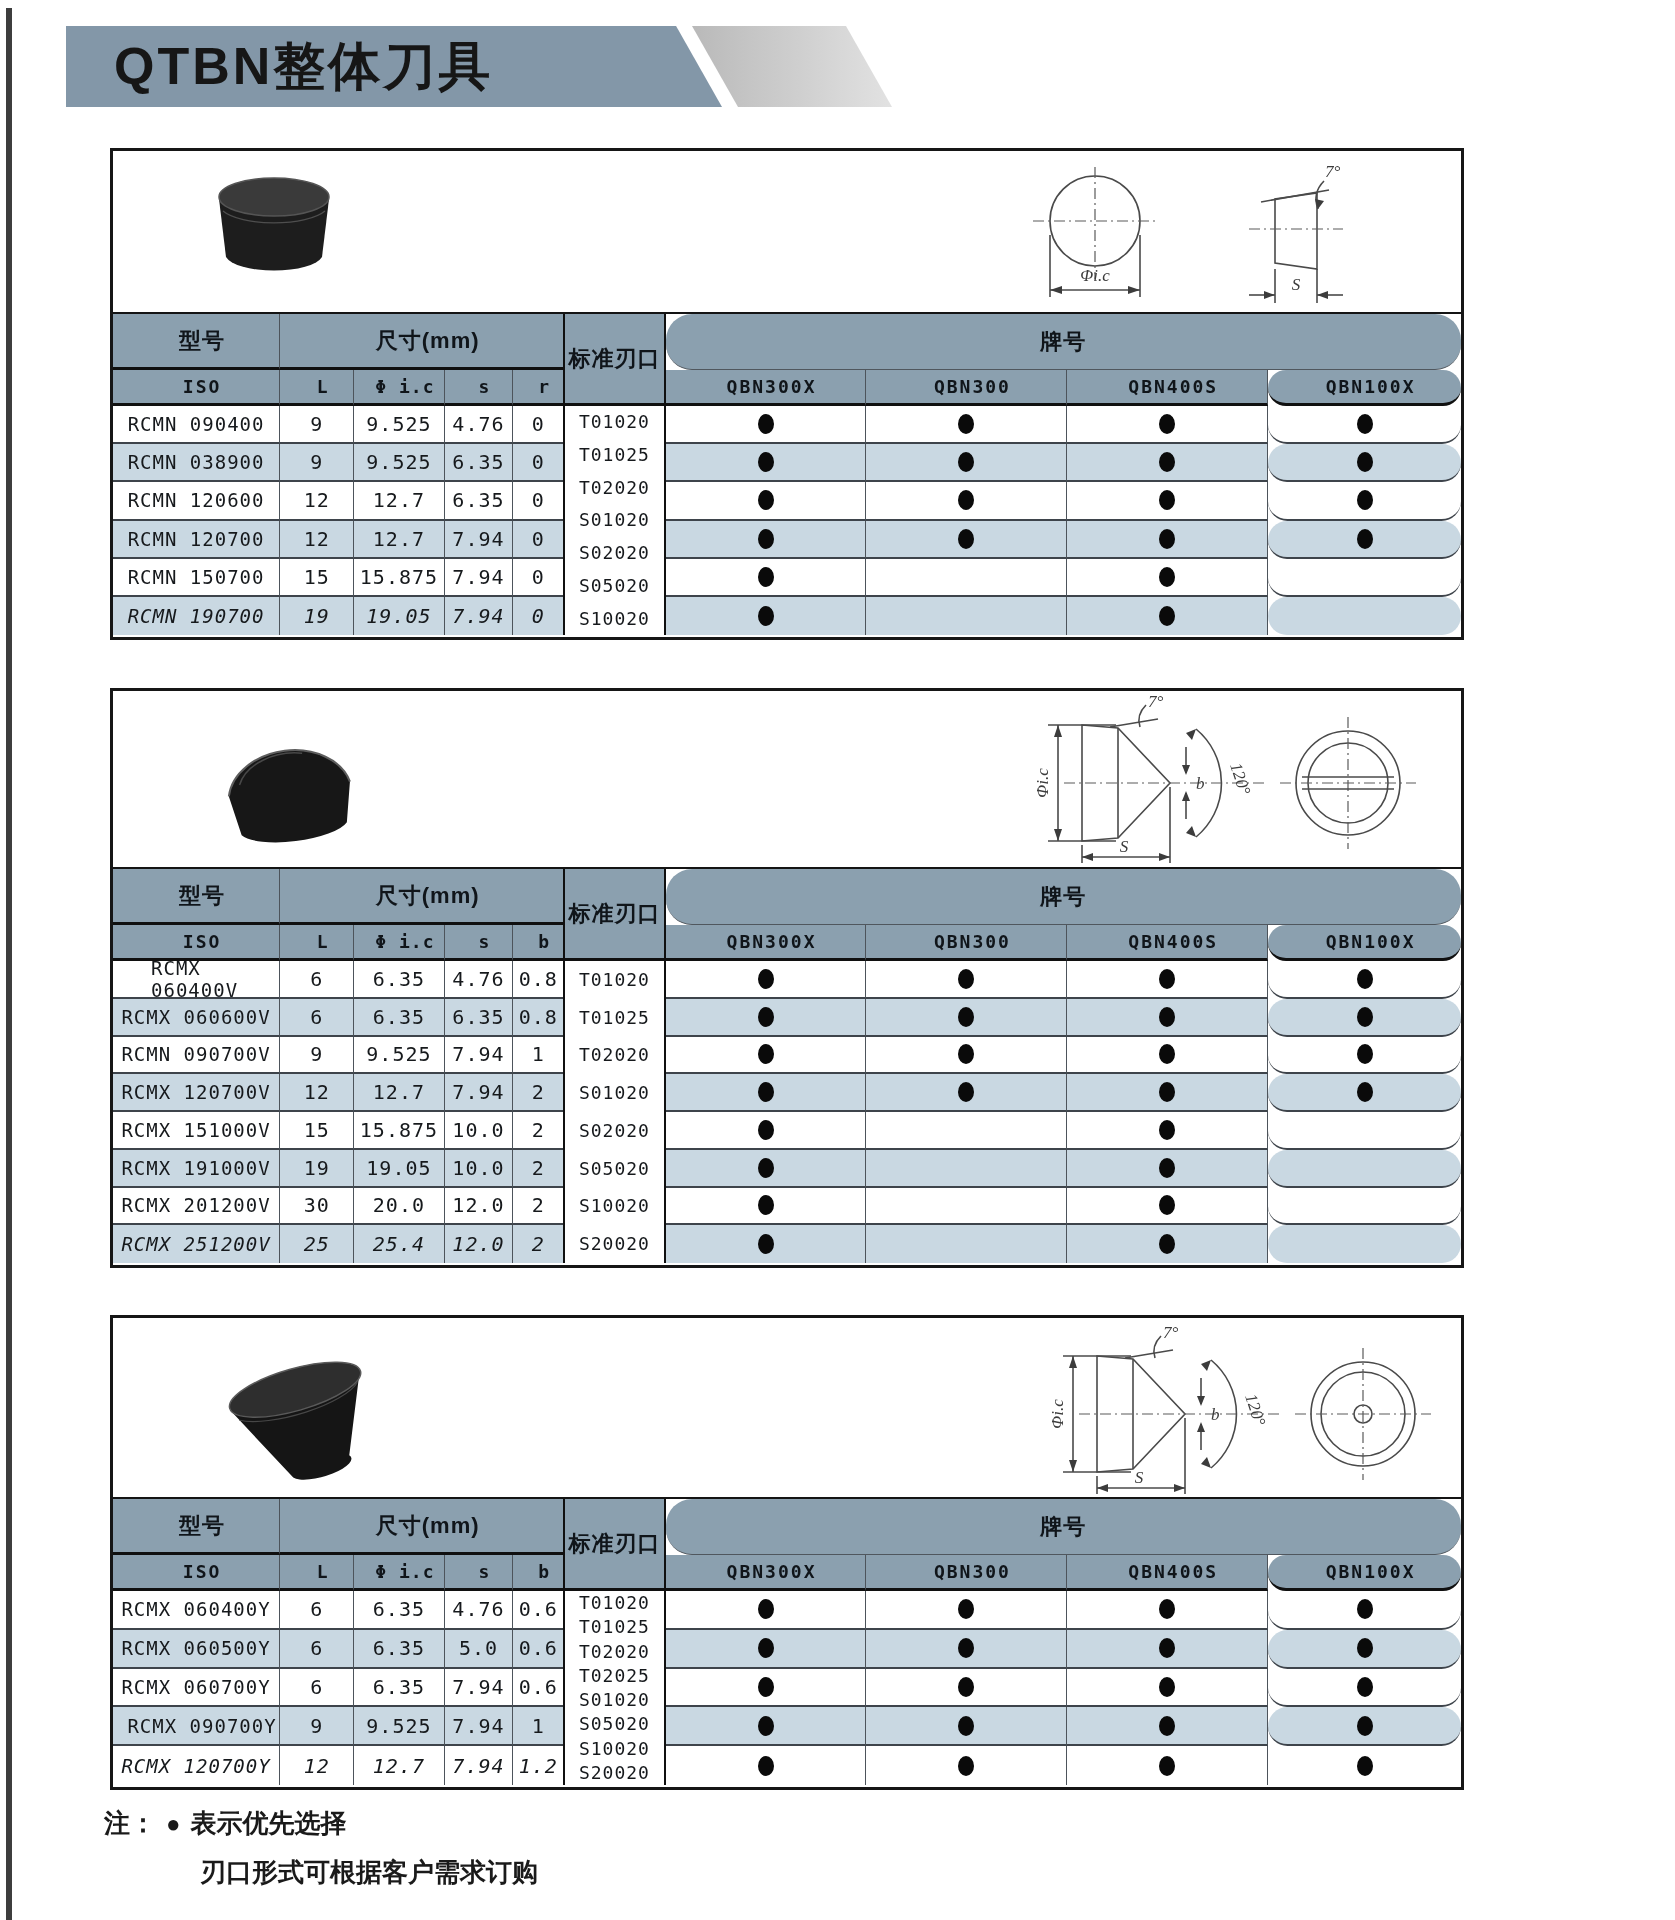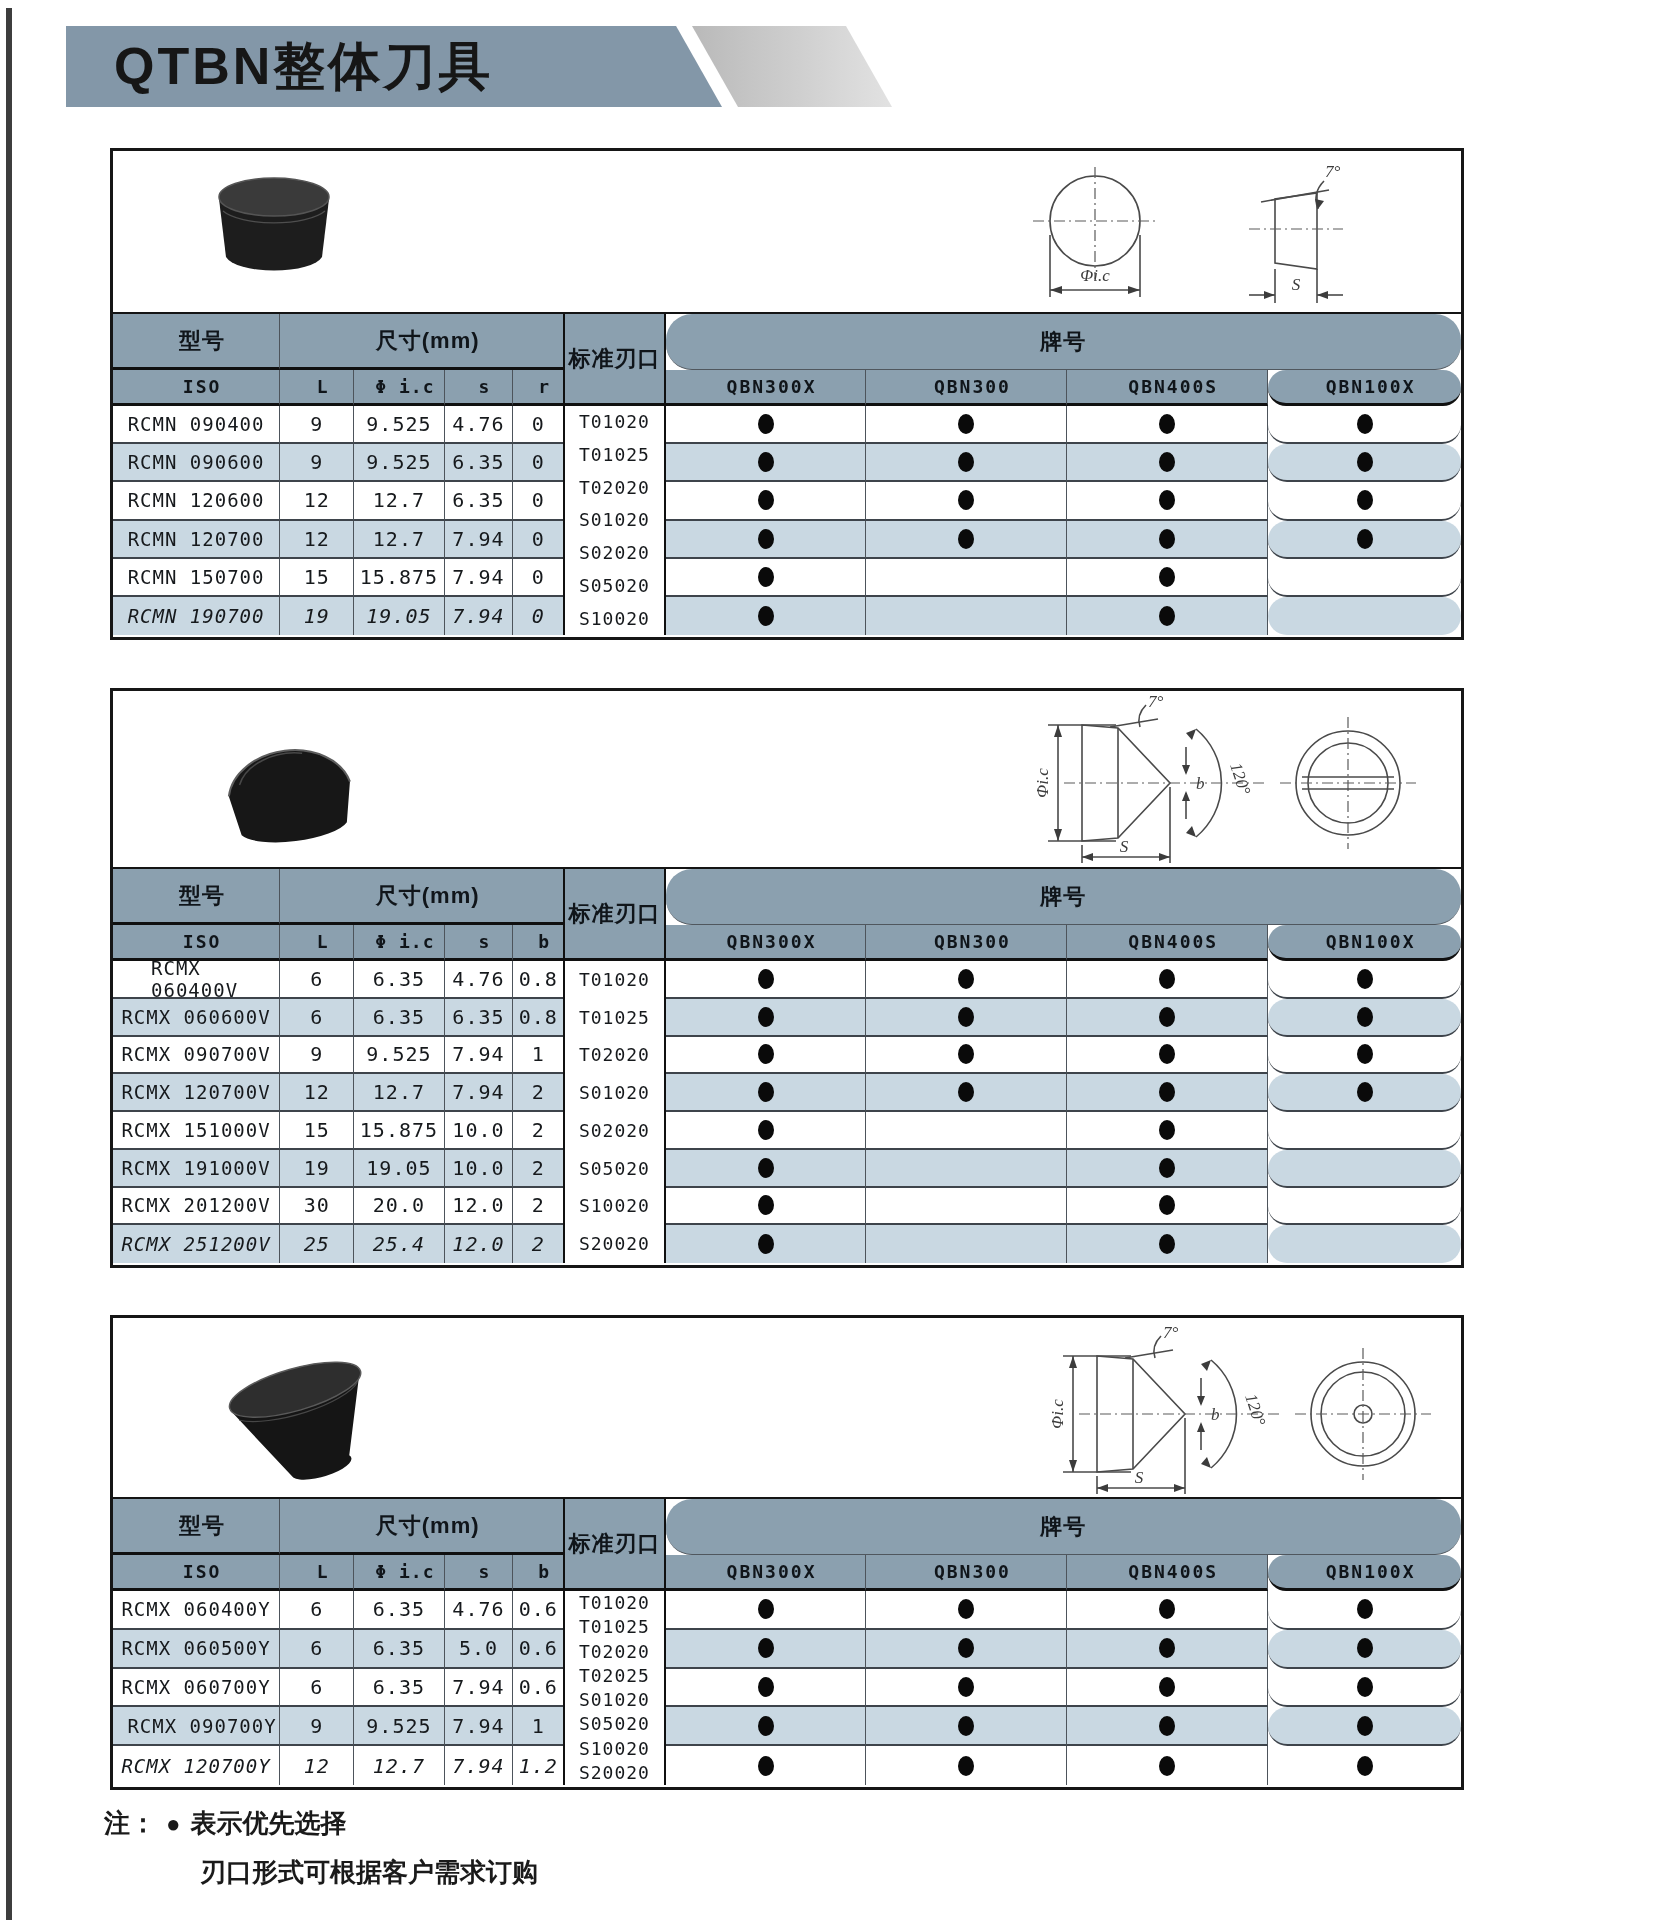--- a/index.html
+++ b/index.html
@@ -149,21 +149,21 @@
       </div>
       <div class="c" style="grid-area: 3 / 8;">
         <div class="dot"></div>
       </div>
       <div class="c" style="grid-area: 3 / 9;">
         <div class="dot"></div>
       </div>
       <div class="c lastcol" style="grid-area: 3 / 10;">
         <div class="dot"></div>
       </div>
-      <div class="c code stripe" style="grid-area: 4 / 1;">RCMN 090600</div>
+      <div class="c code stripe" style="grid-area: 4 / 1;">RCMN 038900</div>
       <div class="c num stripe" style="grid-area: 4 / 2;">9</div>
       <div class="c num stripe" style="grid-area: 4 / 3;">9.525</div>
       <div class="c num stripe" style="grid-area: 4 / 4;">6.35</div>
       <div class="c num stripe norb" style="grid-area: 4 / 5;">0</div>
       <div class="c stripe" style="grid-area: 4 / 7;">
         <div class="dot"></div>
       </div>
       <div class="c stripe" style="grid-area: 4 / 8;">
         <div class="dot"></div>
       </div>
@@ -335,21 +335,21 @@
       </div>
       <div class="c stripe" style="grid-area: 4 / 8;">
         <div class="dot"></div>
       </div>
       <div class="c stripe" style="grid-area: 4 / 9;">
         <div class="dot"></div>
       </div>
       <div class="c stripe lastcol" style="grid-area: 4 / 10;">
         <div class="dot"></div>
       </div>
-      <div class="c code" style="grid-area: 5 / 1;">RCMX 090700V</div>
+      <div class="c code" style="grid-area: 5 / 1;">RCMN 090700V</div>
       <div class="c num" style="grid-area: 5 / 2;">9</div>
       <div class="c num" style="grid-area: 5 / 3;">9.525</div>
       <div class="c num" style="grid-area: 5 / 4;">7.94</div>
       <div class="c num norb" style="grid-area: 5 / 5;">1</div>
       <div class="c" style="grid-area: 5 / 7;">
         <div class="dot"></div>
       </div>
       <div class="c" style="grid-area: 5 / 8;">
         <div class="dot"></div>
       </div>

